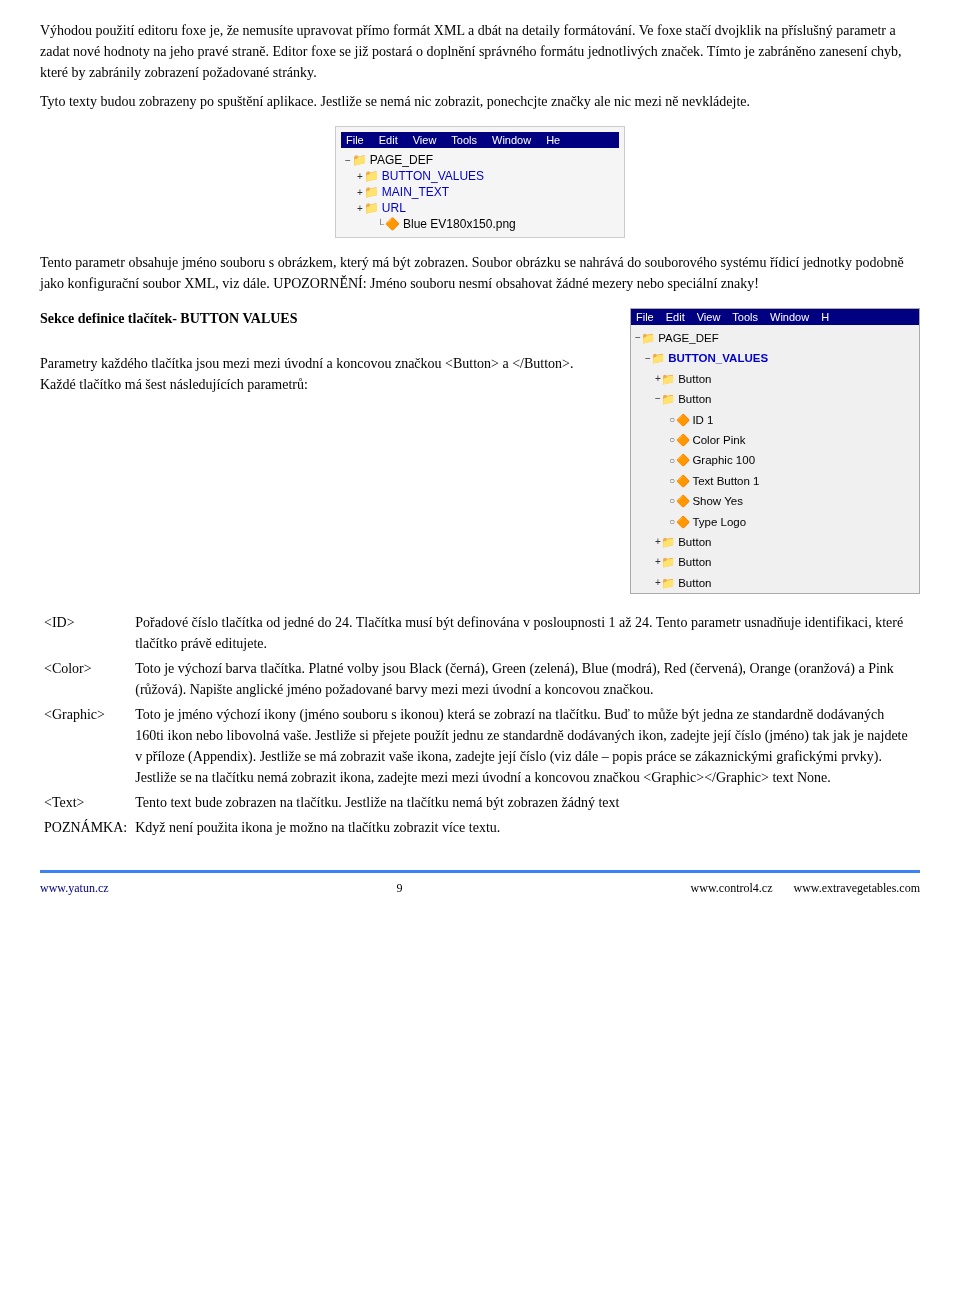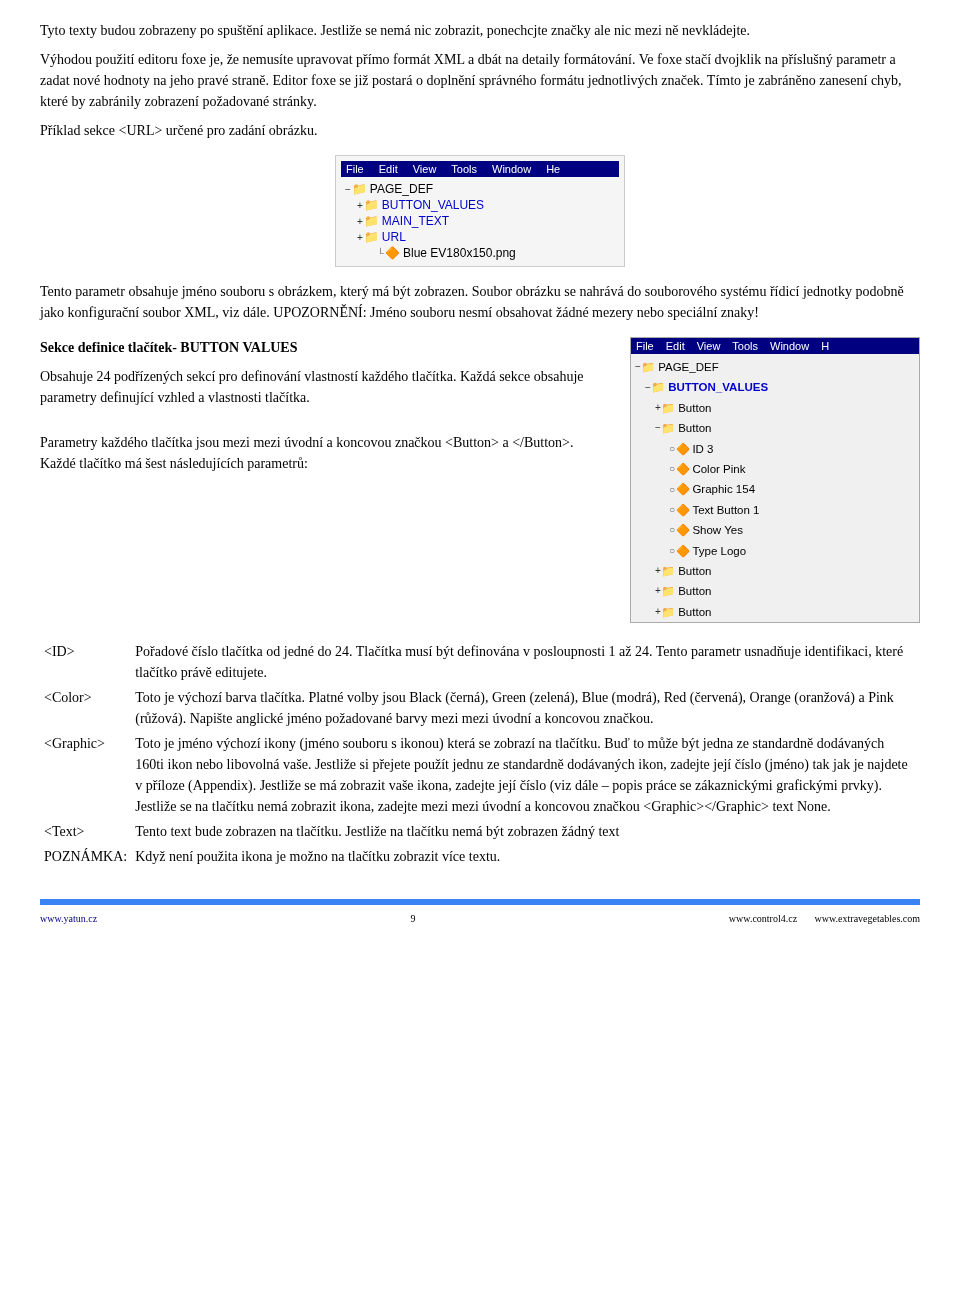--- a/index.html
+++ b/index.html
@@ -68,23 +68,23 @@
       margin-right: 1px;
       cursor: default;
     }
     .item-yellow { color: #cc8800; }
     .tree-label { font-family: Arial, sans-serif; font-size: 12px; }
     .tree-label-blue { color: #0000cc; }
     .tree-label-black { color: #000; }
     .footer-static {
       display: flex;
       justify-content: space-between;
-      font-size: 10px;
+      font-size: 12px;
       color: #000080;
-      border-top: 6px solid #3b82f6;
+      border-top: 3px solid #3b82f6;
       padding-top: 8px;
       margin-top: 30px;
       gap: 41px;
     }
     .param-table {
       width: 100%;
       border-collapse: collapse;
       margin-bottom: 10px;
     }
     .param-table td {
@@ -126,25 +126,24 @@
       padding: 1px 0;
       line-height: 1.6;
     }
     .highlight-blue { color: #0000cc; font-weight: bold; }
   </style>
 </head>
 <body>
 
 <div class="page-content">
 
+  <p>Výhodou použití editoru foxe je, že nemusíte upravovat přímo formát XML a dbát na detaily formátování. Ve foxe stačí dvojklik na příslušný parametr a zadat nové hodnoty na jeho pravé straně. Editor foxe se již postará o doplnění správného formátu jednotlivých značek. Tímto je zabráněno zanesení chyb, které by zabránily zobrazení požadované stránky.</p>
+
   <p>Tyto texty budou zobrazeny po spuštění aplikace. Jestliže se nemá nic zobrazit, ponechcjte značky ale nic mezi ně nevkládejte.</p>
 
-  <p>Výhodou použití editoru foxe je, že nemusíte upravovat přímo formát XML a dbát na detaily formátování. Ve foxe stačí dvojklik na příslušný parametr a zadat nové hodnoty na jeho pravé straně. Editor foxe se již postará o doplnění správného formátu jednotlivých značek. Tímto je zabráněno zanesení chyb, které by zabránily zobrazení požadované stránky.</p>
-
-  <p>Příklad sekce &lt;URL&gt; určené pro zadání obrázku.</p>
 
   <div style="text-align:center; margin: 14px 0 14px 0;">
     <div class="tree-image" style="display:inline-block; text-align:left;">
       <div class="tree-titlebar">
         <span>File</span>
         <span>Edit</span>
         <span>View</span>
         <span>Tools</span>
         <span>Window</span>
         <span>He</span>
@@ -187,21 +186,20 @@
     </div>
   </div>
 
   <p>Tento parametr obsahuje jméno souboru s obrázkem, který má být zobrazen. Soubor obrázku se nahrává do souborového systému řídicí jednotky podobně jako konfigurační soubor XML, viz dále. UPOZORNĚNÍ: Jméno souboru nesmí obsahovat žádné mezery nebo speciální znaky!</p>
 
   <div class="section-with-image" style="margin-top:14px;">
     <div class="text-col">
       <p>
         <span class="bold">Sekce definice tlačítek-  BUTTON VALUES</span>
       </p>
-      <p>Obsahuje 24 podřízených sekcí pro definování vlastností každého tlačítka. Každá sekce obsahuje parametry definující vzhled a vlastnosti tlačítka.</p>
       <br>
       <p>Parametry každého tlačítka jsou mezi mezi úvodní a koncovou značkou &lt;Button&gt; a &lt;/Button&gt;. Každé tlačítko má šest následujících parametrů:</p>
     </div>
     <div class="image-col">
       <div class="tree2">
         <div class="tree2-titlebar">
           <span>File</span>
           <span>Edit</span>
           <span>View</span>
           <span>Tools</span>
@@ -234,35 +232,35 @@
           <span style="width:24px"></span>
           <span class="expand-icon">−</span>
           <span style="color:#cc8800; margin-right:2px;">📁</span>
           <span>Button</span>
         </div>
 
         <div class="tree2-node">
           <span style="width:38px"></span>
           <span style="color:#666; font-size:10px; margin-right:1px;">○</span>
           <span style="color:#cc8800; margin-right:2px;">🔶</span>
-          <span>ID 3</span>
+          <span>ID 1</span>
         </div>
 
         <div class="tree2-node">
           <span style="width:38px"></span>
           <span style="color:#666; font-size:10px; margin-right:1px;">○</span>
           <span style="color:#cc8800; margin-right:2px;">🔶</span>
           <span>Color Pink</span>
         </div>
 
         <div class="tree2-node">
           <span style="width:38px"></span>
           <span style="color:#666; font-size:10px; margin-right:1px;">○</span>
           <span style="color:#cc8800; margin-right:2px;">🔶</span>
-          <span>Graphic 154</span>
+          <span>Graphic 100</span>
         </div>
 
         <div class="tree2-node">
           <span style="width:38px"></span>
           <span style="color:#666; font-size:10px; margin-right:1px;">○</span>
           <span style="color:#cc8800; margin-right:2px;">🔶</span>
           <span>Text Button 1</span>
         </div>
 
         <div class="tree2-node">

